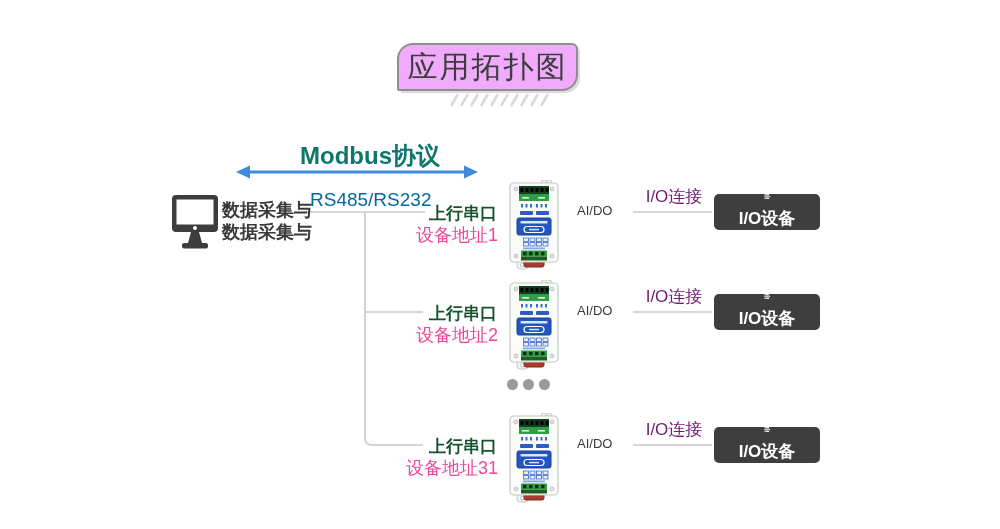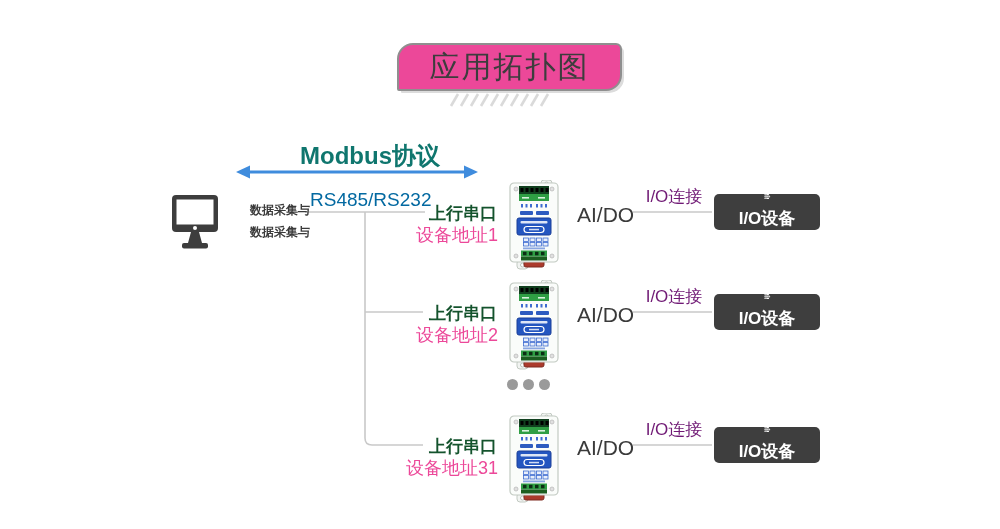--- a/index.html
+++ b/index.html
@@ -3,56 +3,56 @@
 <meta charset="utf-8">
 <style>
   * { margin:0; padding:0; box-sizing:border-box; }
   html,body { background:#fff; }
   .canvas {
     position:relative; width:1000px; height:529px; background:#ffffff;
     font-family:"Liberation Sans", sans-serif; overflow:hidden;
   }
   
   .title-box {
-    position:absolute; left:397px; top:43px; width:225px; height:48px;
+    position:absolute; left:397px; top:43px; width:181px; height:48px;
     border:2px solid #8f8f8f; border-radius:16px 6px 16px 2px;
     box-shadow:3px 3px 0 -1px #dcdcdc;
     display:flex; align-items:center; justify-content:center;
-    background:#ec4899;
+    background:#f0abfc;
   }
   .title-text { font-size:30px; color:#3d3d3d; letter-spacing:2px; font-weight:500; }
   .slashes { position:absolute; left:449px; top:92px; }
   
   .modbus-label {
     position:absolute; left:280px; top:140px; width:180px; text-align:center;
     font-size:24px; font-weight:600; color:#0f766e;
   }
   
   .monitor { position:absolute; left:171px; top:194px; }
   .server-label {
-    position:absolute; left:222px; top:199px; font-size:12px; font-weight:600;
-    color:#3a3a3a; line-height:22px;margin-left:28px;
+    position:absolute; left:222px; top:199px; font-size:18px; font-weight:600;
+    color:#3a3a3a; line-height:22px;
   }
   .bus-label {
     position:absolute; left:310px; top:189px; width:112px; text-align:center;
     font-size:19px; color:#0369a1;
   }
   
   .branch .uplink {
     position:absolute; left:429px; width:70px; top:calc(var(--y) - 10px);
     font-size:17px; font-weight:700; color:#14532d; white-space:nowrap;
   }
   .branch .address {
     position:absolute; right:502px; width:140px; top:calc(var(--y) + 11px);
     text-align:right; font-size:18px; color:#ec4899; white-space:nowrap;
   }
   .branch .module { position:absolute; left:508px; top:calc(var(--y) - 32px); }
   .branch .signal {
     position:absolute; left:577px; top:calc(var(--y) - 9px);
-    font-size:21px; color:#3a3a3a;
+    font-size:13px; color:#3a3a3a;
   }
   .branch .iolink {
     position:absolute; left:634px; width:80px; top:calc(var(--y) - 27px);
     text-align:center; font-size:17px; color:#701a75;
   }
   .branch .iobox {
     position:absolute; left:714px; top:calc(var(--y) - 18px);
     width:106px; height:36px; background:#3e3e3e; border-radius:5px;
     display:flex; align-items:center; gap:8px; padding:0 10px;flex-direction:column;
   }

